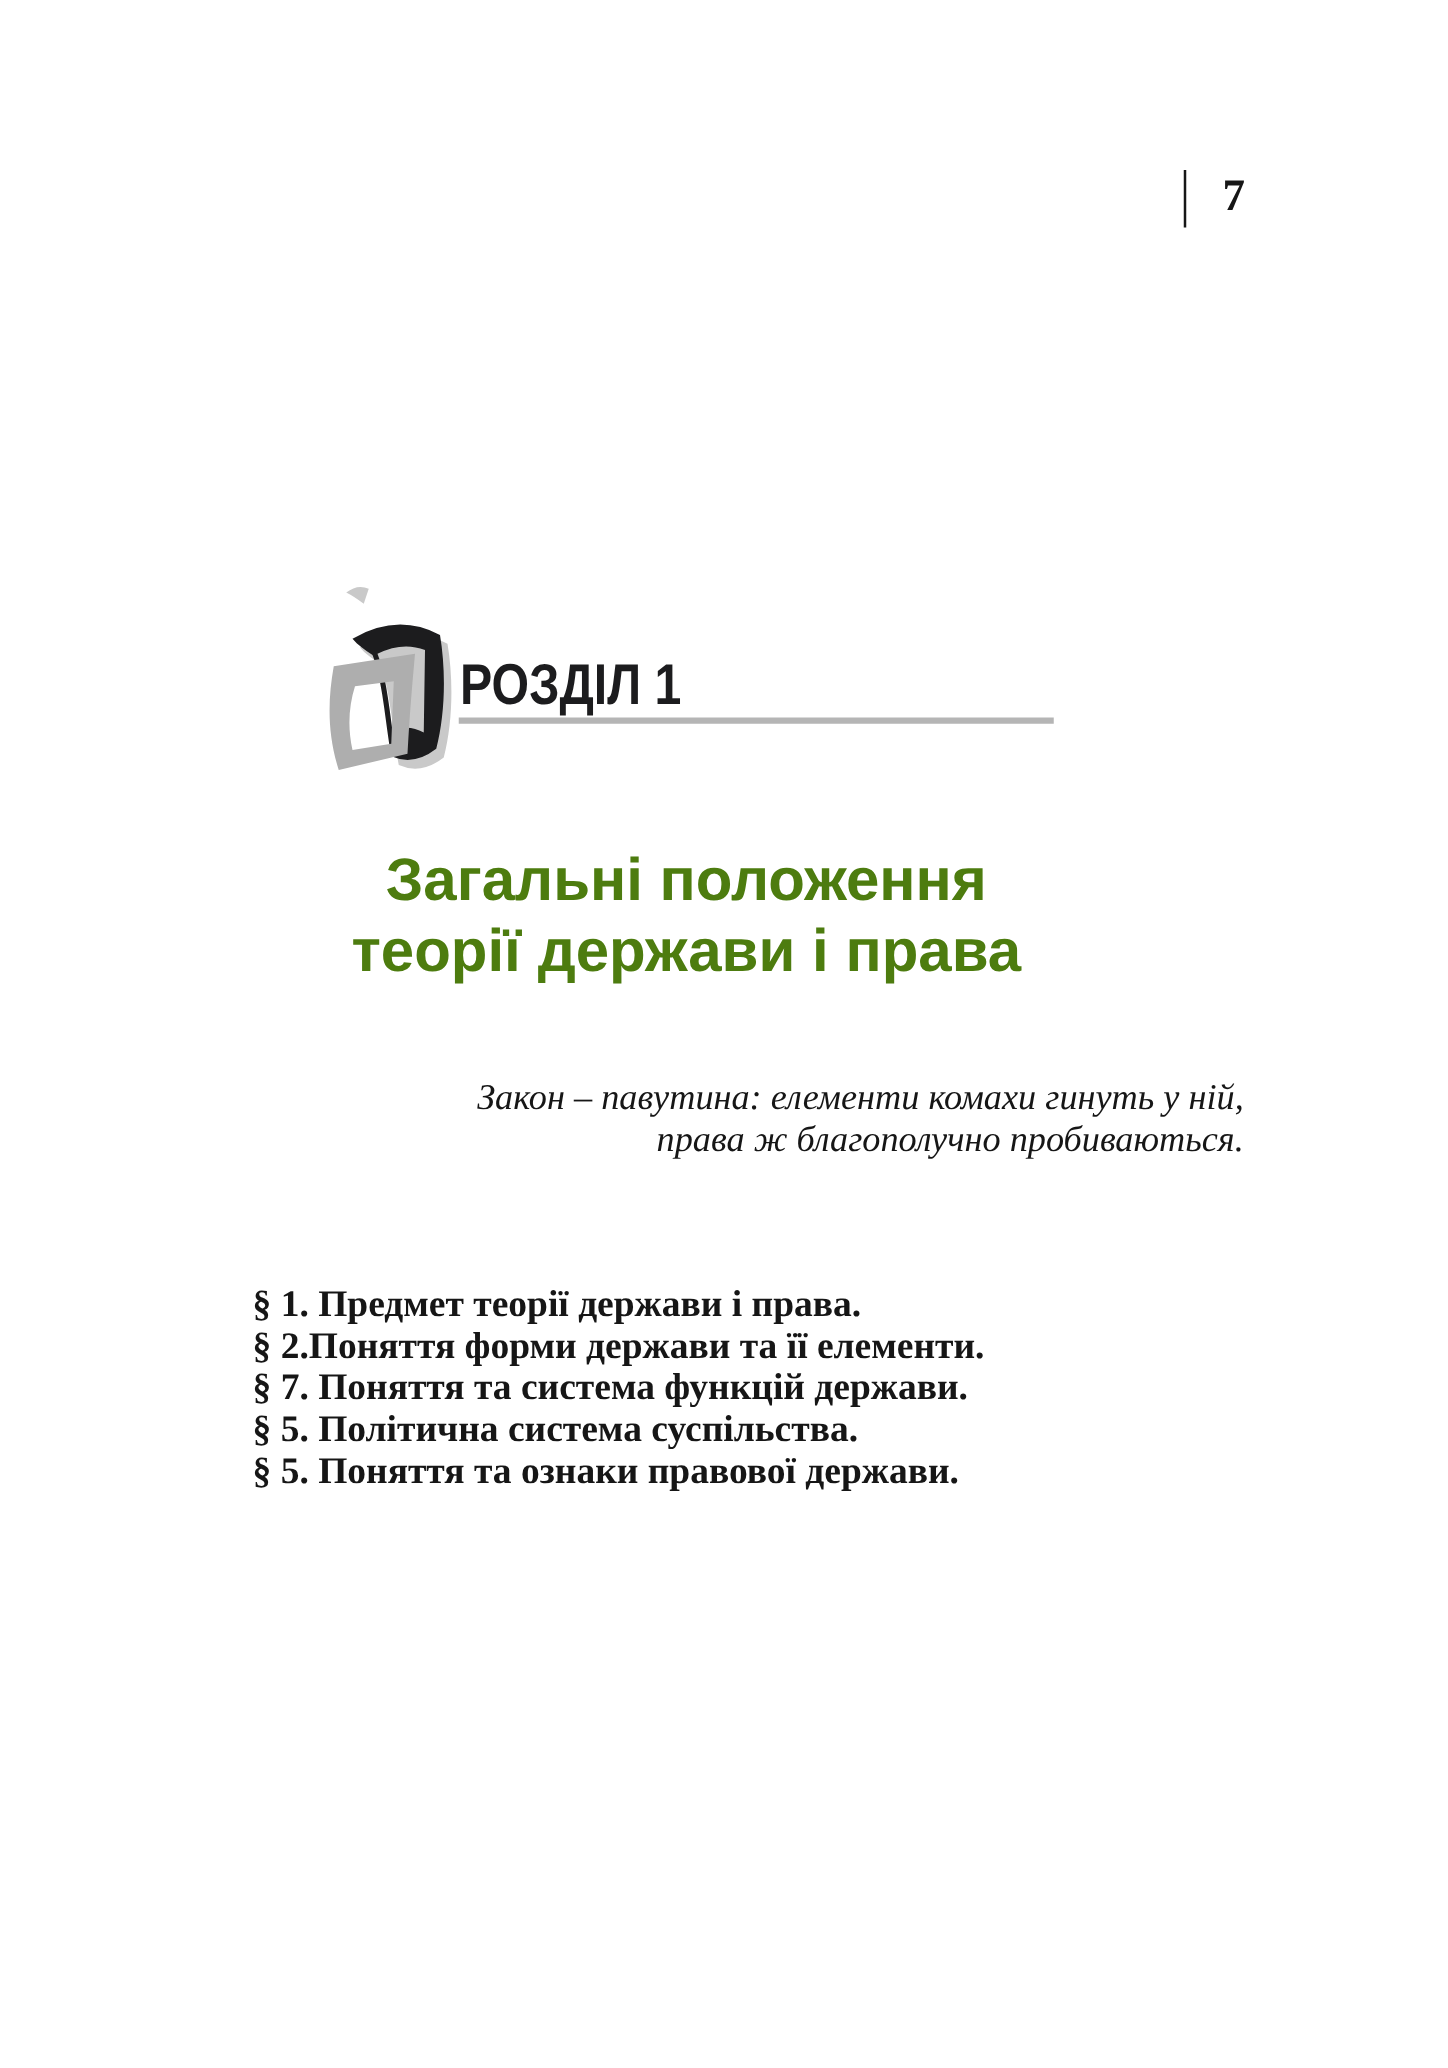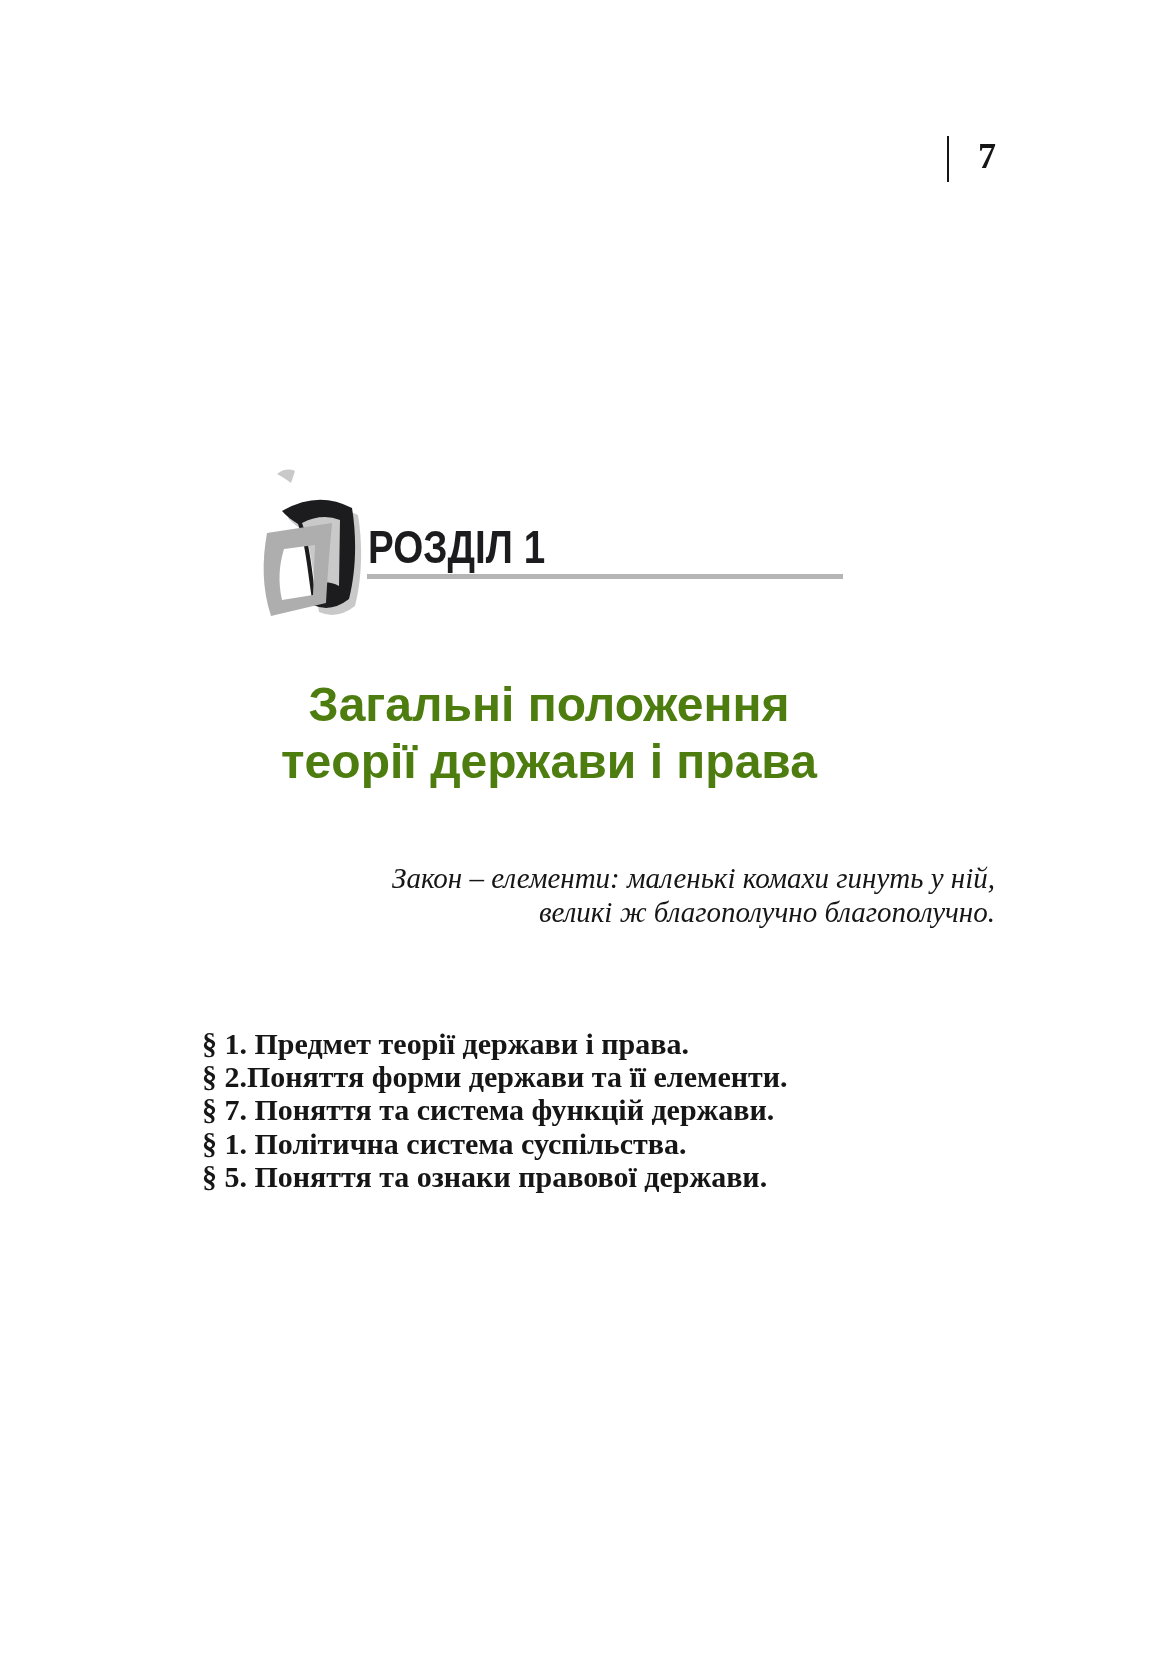--- a/index.html
+++ b/index.html
@@ -149,25 +149,25 @@
     <span class="squeeze">РОЗДІЛ 1</span>
   </div>
   <div class="kicker-rule"></div>
 
   <h1 class="title">
     <span class="line">Загальні положення</span>
     <span class="line">теорії держави і права</span>
   </h1>
 
   <div class="epigraph">
-    <div>Закон – елементи: маленькі комахи гинуть у ній,</div>
-    <div>великі ж благополучно благополучно.</div>
+    <div>Закон – павутина: елементи комахи гинуть у ній,</div>
+    <div>права ж благополучно пробиваються.</div>
   </div>
 
   <div class="toc">
     <div class="toc-item">§ 1. Предмет теорії держави і права.</div>
     <div class="toc-item">§ 2.Поняття форми держави та її елементи.</div>
     <div class="toc-item">§ 7. Поняття та система функцій держави.</div>
-    <div class="toc-item">§ 1. Політична система суспільства.</div>
+    <div class="toc-item">§ 5. Політична система суспільства.</div>
     <div class="toc-item">§ 5. Поняття та ознаки правової держави.</div>
   </div>
 
 </div>
 
 </body></html>

